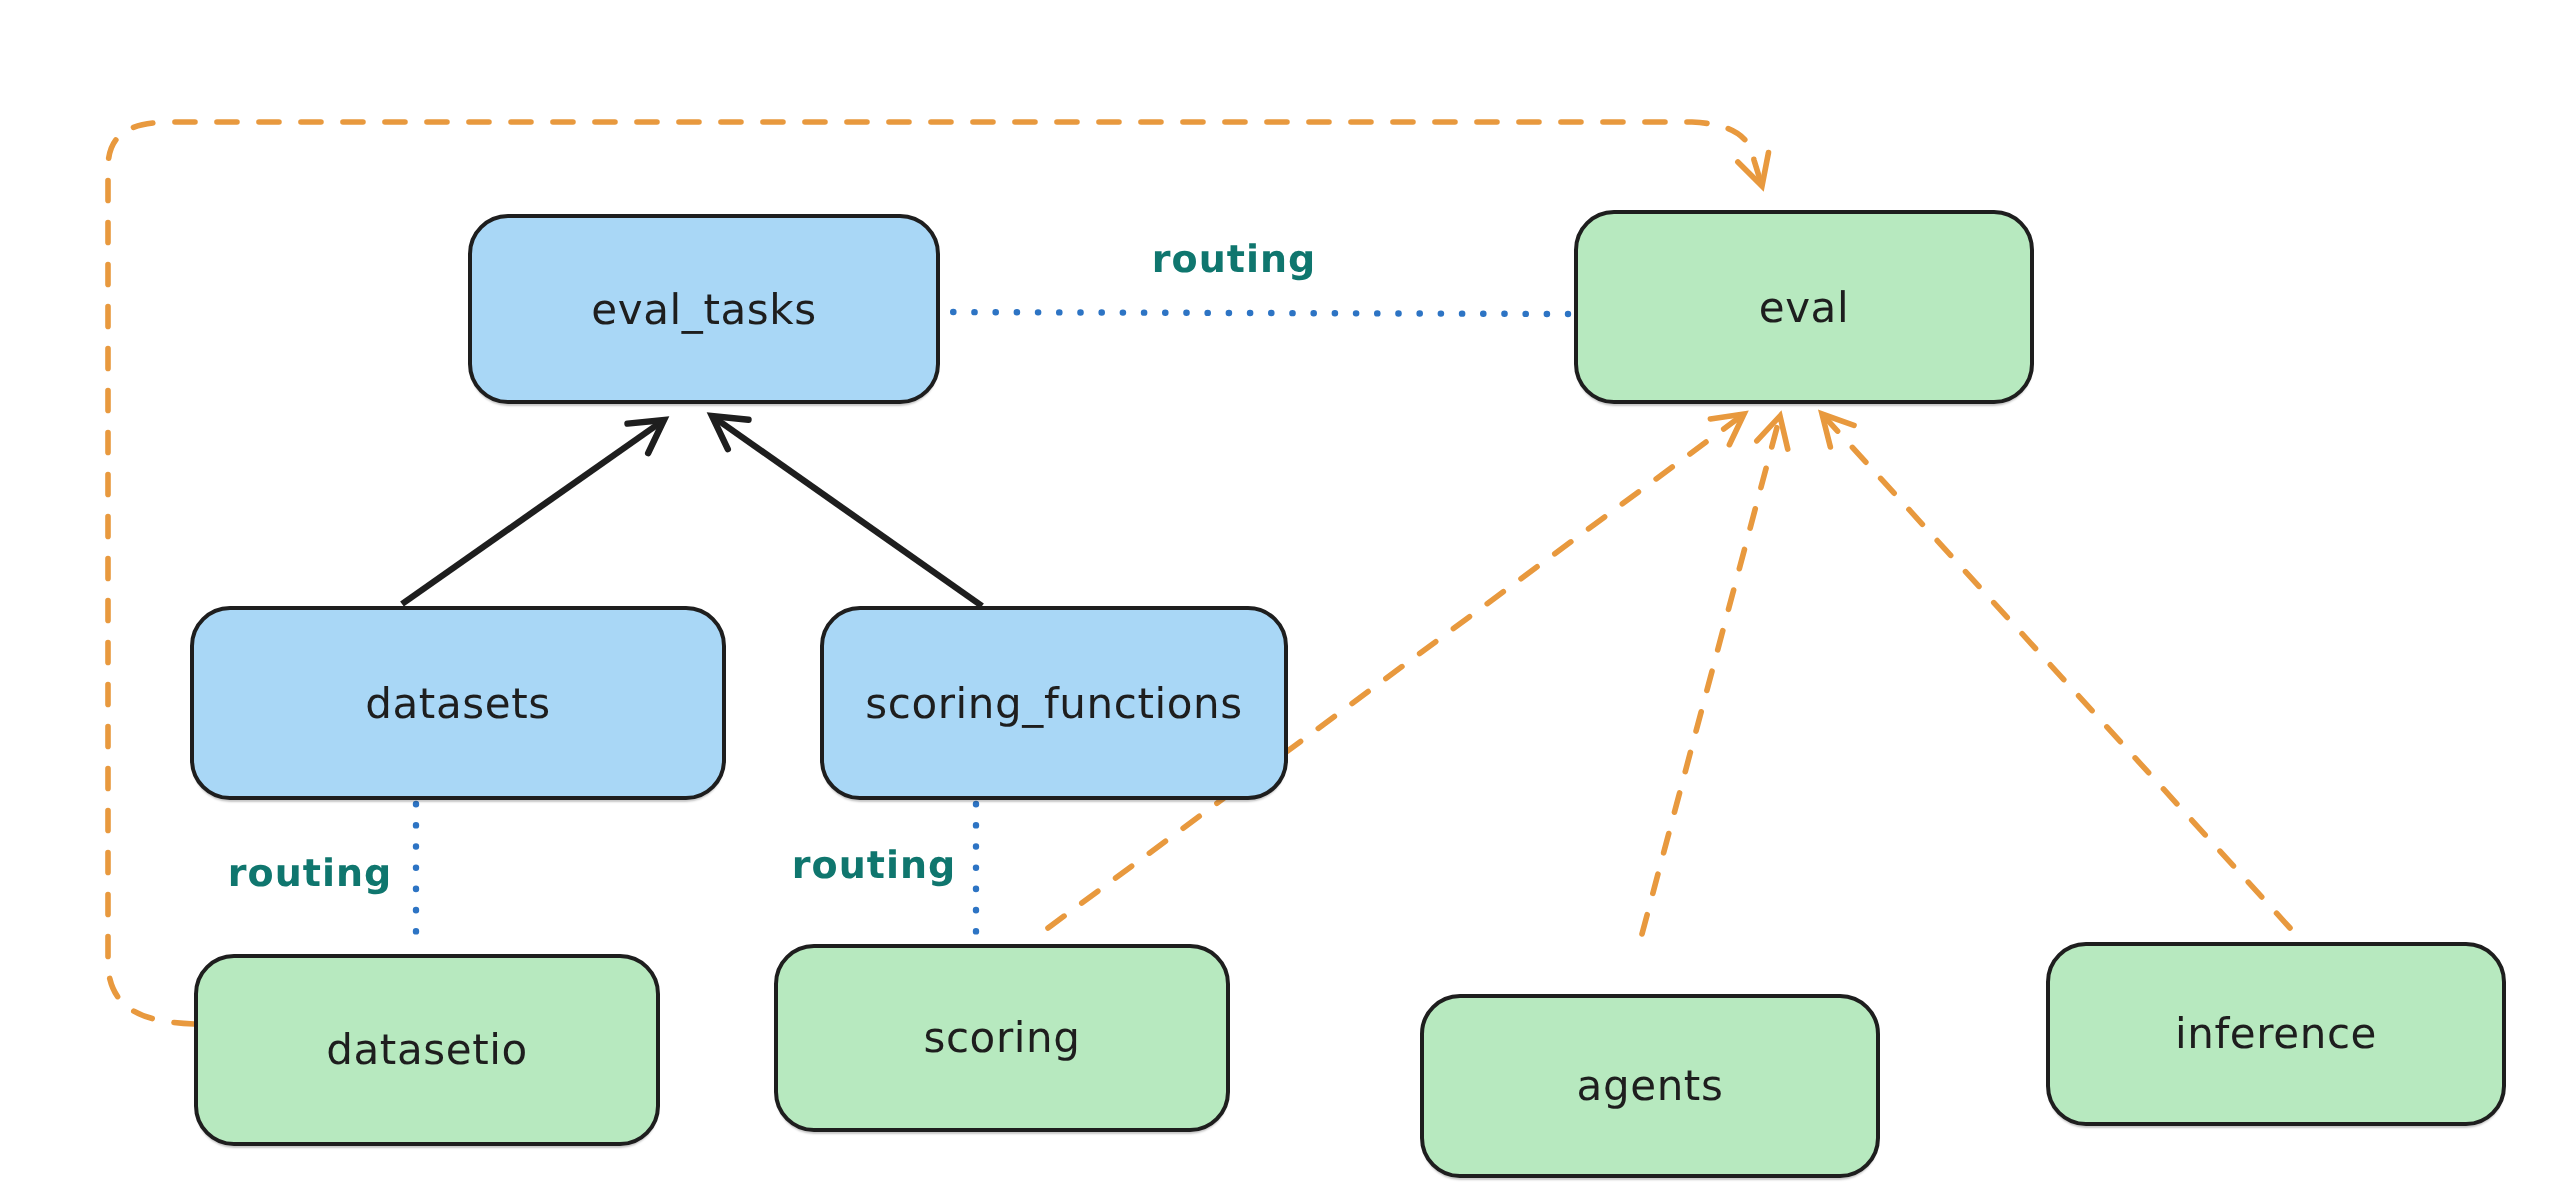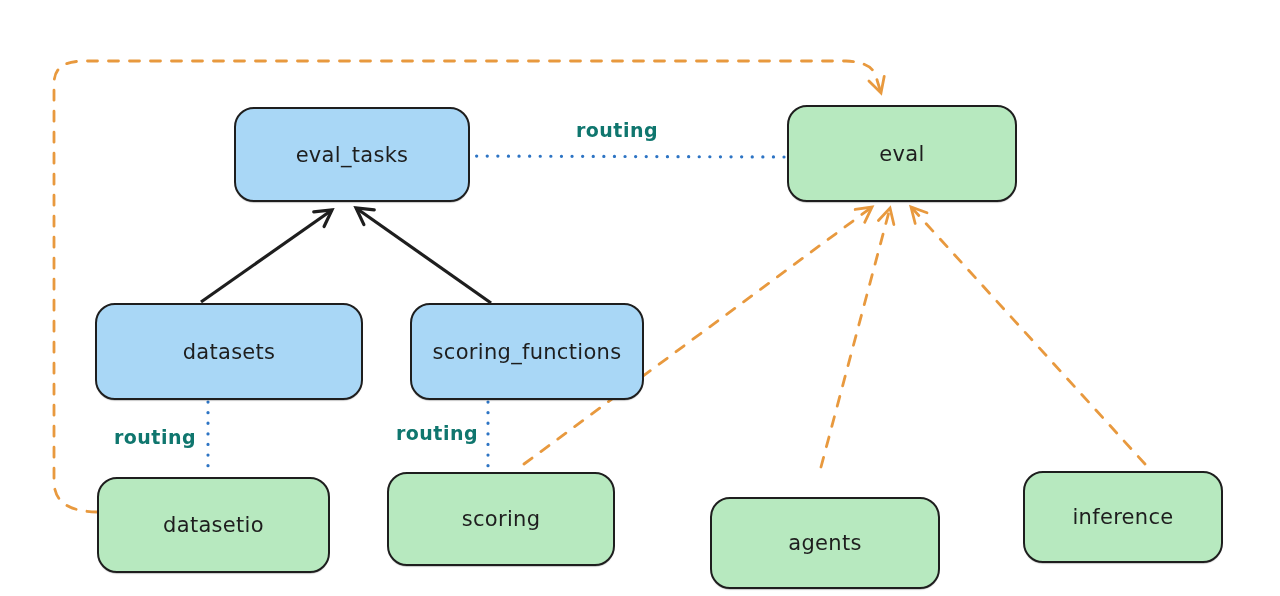--- a/index.html
+++ b/index.html
@@ -115,21 +115,21 @@
   </div>
 
   <div class="node green" style="left:387px; top:472px; width:228px; height:94px;">
     <span>scoring</span>
   </div>
 
   <div class="node green" style="left:710px; top:497px; width:230px; height:92px;">
     <span>agents</span>
   </div>
 
-  <div class="node green" style="left:1023px; top:471px; width:200px; height:92px;">
+  <div class="node green" style="left:1023px; top:471px; width:230px; height:92px;">
     <span>inference</span>
   </div>
 
   <div class="edge-label" style="left:617px; top:130px;">routing</div>
 
   <div class="edge-label" style="left:155px; top:437px;">routing</div>
 
   <div class="edge-label" style="left:437px; top:433px;">routing</div>
 
 </div>

